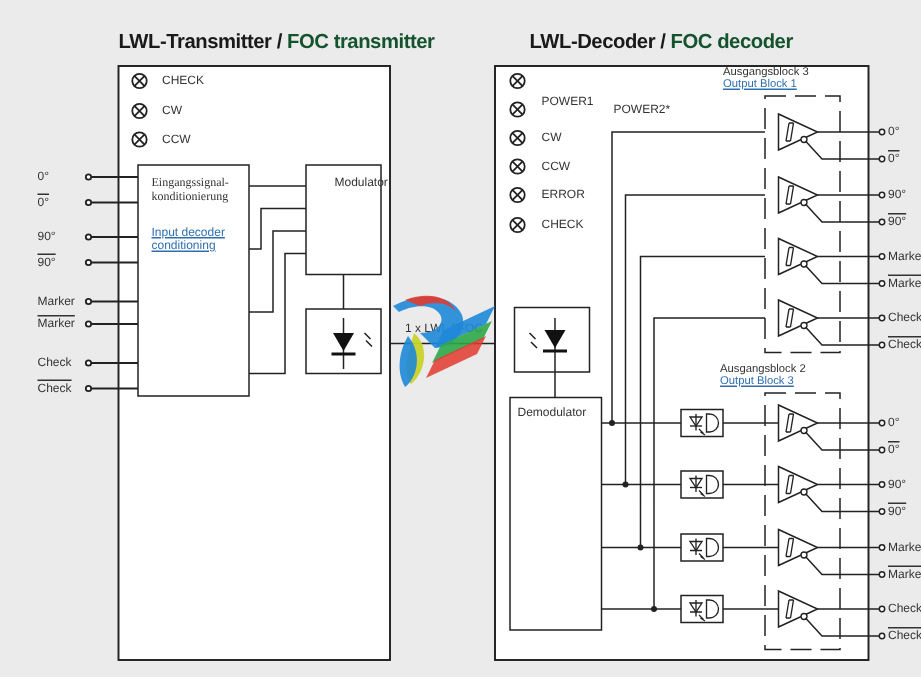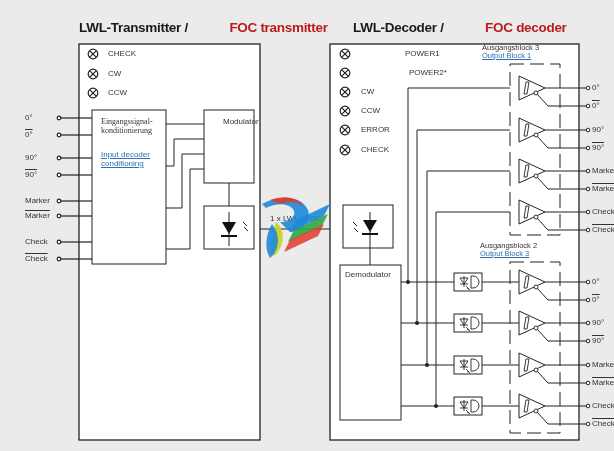--- a/index.html
+++ b/index.html
@@ -1,19 +1,19 @@
 <!DOCTYPE html>
 <html><head>
 <meta charset="utf-8">
 <style>
   html,body{margin:0;padding:0;}
   body{width:614px;height:451px;background:#ebebeb;position:relative;overflow:hidden;font-family:"Liberation Sans",sans-serif;}
   .abs{position:absolute;}
   .title{font-size:13.5px;font-weight:bold;color:#1a1a1a;white-space:nowrap;letter-spacing:-0.3px;}
-  .title .blue{color:#b91c1c;margin-left:38px;}
+  .title .blue{color:#14532d;}
   .lbl{font-size:8px;color:#333;white-space:nowrap;}
   .ol{text-decoration:overline;}
   .blue-t{color:#2f6fb0;text-decoration:underline;}
 </style>
 </head>
 <body>
 
 <div class="abs title" style="left:79px;top:20px;">
   <span>LWL-Transmitter</span><span> / </span><span class="blue">FOC transmitter</span>
 </div>
@@ -220,21 +220,21 @@
   <path d="M2,12 C20,2 42,4 48,18 C52,30 40,40 30,40 L20,30 C32,30 38,22 32,16 C26,10 14,12 6,16 Z" fill="#1e88d8" opacity="0.9"></path>
   <path d="M10,8 C26,2 40,6 44,16 C40,10 30,8 20,12 Z" fill="#e23b2e" opacity="0.9"></path>
   <path d="M16,30 C28,40 22,58 14,64 C8,58 12,44 16,30 Z" fill="#c9d32a" opacity="0.95"></path>
   <path d="M12,32 C22,44 18,60 10,66 C4,56 6,42 12,32 Z" fill="#1e88d8" opacity="0.9"></path>
   <path d="M36,28 L70,12 L64,24 L30,40 Z" fill="#1e88d8" opacity="0.9"></path>
   <path d="M34,38 L68,22 L62,34 L28,50 Z" fill="#2ea84a" opacity="0.9"></path>
   <path d="M30,48 L64,32 L58,44 L24,60 Z" fill="#e23b2e" opacity="0.85"></path>
 </svg>
 
 <div id="decLedLabels">
-    <div class="abs lbl" style="left: 361px; top: 49px; margin-left: 44px;">POWER1</div>
+    <div class="abs lbl" style="left: 361px; top: 63px;">POWER1</div>
     <div class="abs lbl" style="left: 373px; top: 68px; margin-left: 36px;">POWER2*</div>
     <div class="abs lbl" style="left: 361px; top: 87px;">CW</div>
     <div class="abs lbl" style="left: 361px; top: 106px;">CCW</div>
     <div class="abs lbl" style="left: 361px; top: 125px;">ERROR</div>
     <div class="abs lbl" style="left: 361px; top: 145px;">CHECK</div>
   </div>
 
 <div class="abs lbl" style="left:482px;top:44px;line-height:8px;font-size:7.5px;">
   <div>Ausgangsblock 3</div>
   <div class="blue-t">Output Block 1</div>

